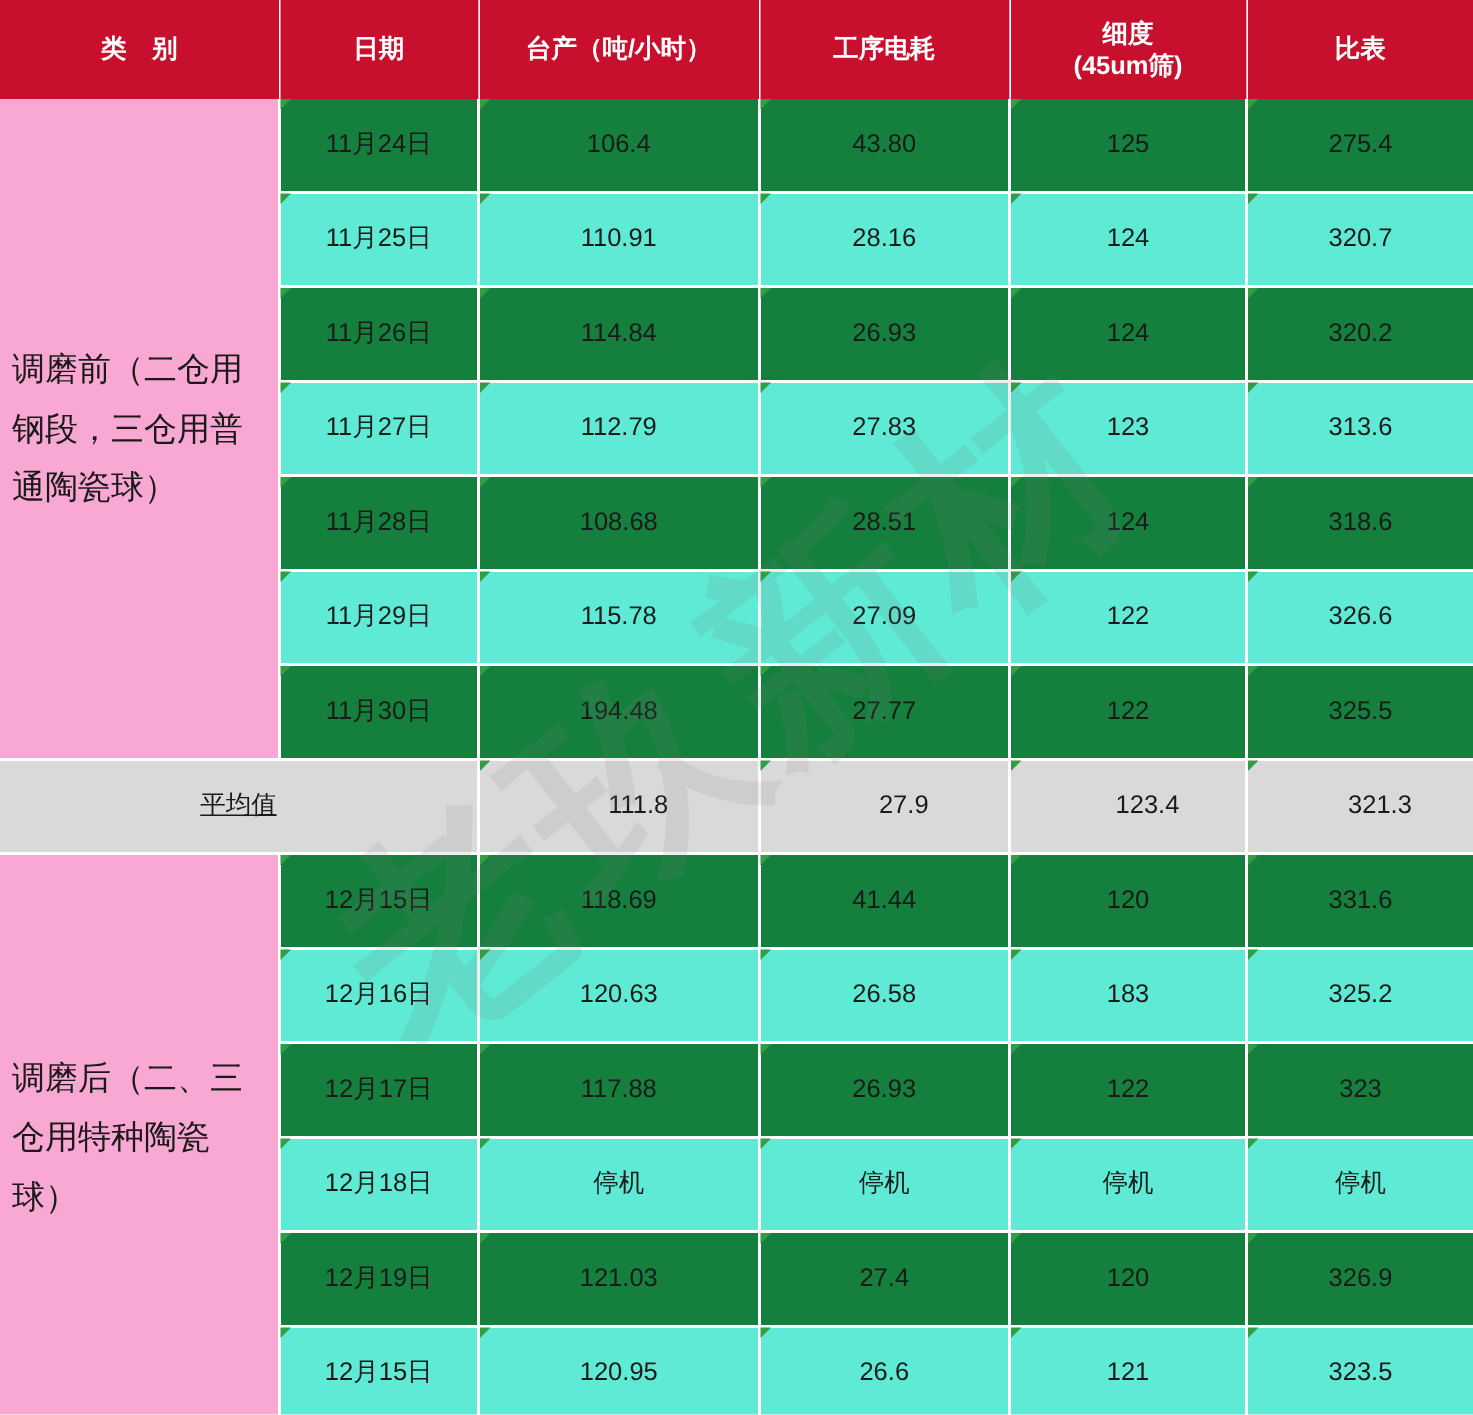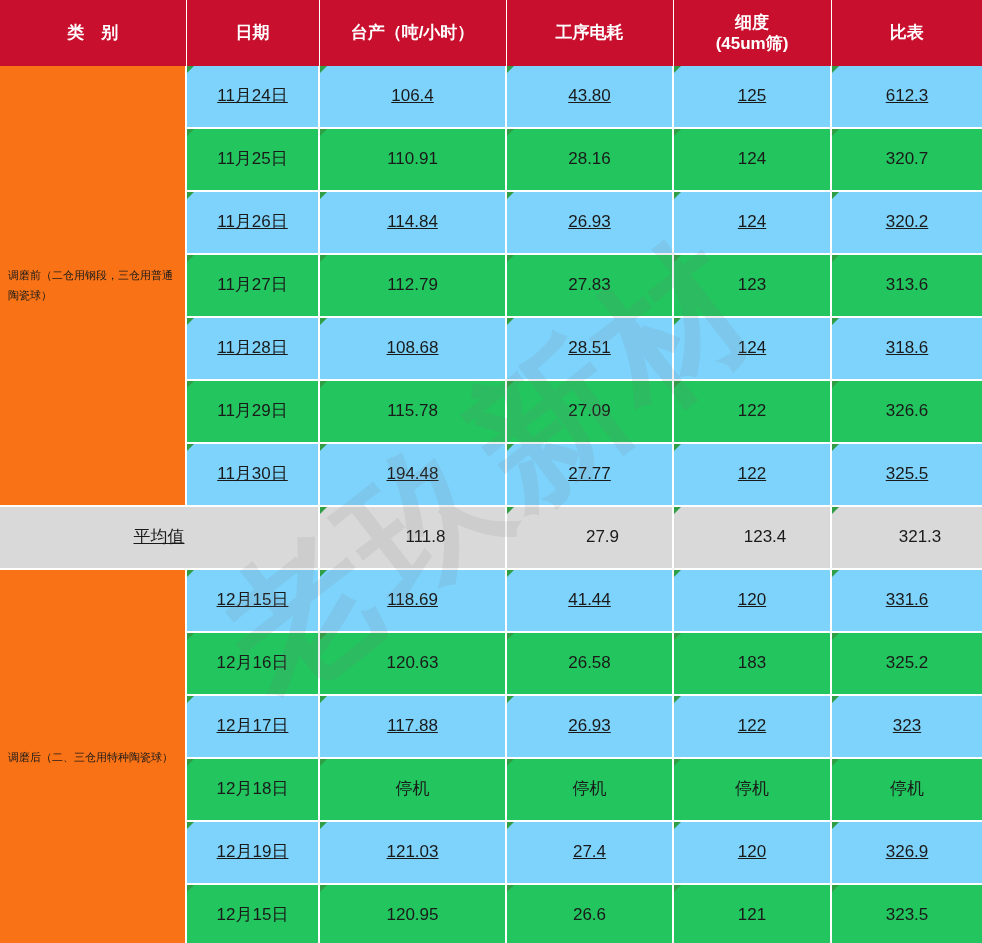--- a/index.html
+++ b/index.html
@@ -54,28 +54,28 @@
     vertical-align: middle;
     height: 57px;
     padding: 2px 6px;
     border-bottom: 2px solid #ffffff;
     border-right: 2px solid #ffffff;
     position: relative;
     line-height: 1.35;
   }
   tbody td:last-child { border-right: none; }
 
-  td.shade-a { background: #7dd3fc; text-decoration: underline; }
-  td.shade-b { background: #22c55e; }
+  td.shade-a { background: #15803d; }
+  td.shade-b { background: #5eead4; }
   td.cat {
-    background: #f97316;
+    background: #f9a8d4;
     text-align: left;
     padding-left: 8px;
     padding-right: 10px;
-    font-size: 11px;
+    font-size: 22px;
     line-height: 1.8;
   }
   td.avg {
     background: #d9d9d9;
     padding-left: 32px;
   }
   td.avg-label {
     background: #d9d9d9;
     text-align: center;
     text-decoration: underline;
@@ -147,21 +147,21 @@
       </tr>
     </thead>
     <tbody>
 
       <tr>
         <td class="cat" rowspan="7">调磨前（二仓用钢段，三仓用普通陶瓷球）</td>
         <td class="shade-a mark">11月24日</td>
         <td class="shade-a mark">106.4</td>
         <td class="shade-a mark">43.80</td>
         <td class="shade-a mark">125</td>
-        <td class="shade-a mark">612.3</td>
+        <td class="shade-a mark">275.4</td>
       </tr>
       <tr>
         <td class="shade-b mark">11月25日</td>
         <td class="shade-b mark">110.91</td>
         <td class="shade-b mark">28.16</td>
         <td class="shade-b mark">124</td>
         <td class="shade-b mark">320.7</td>
       </tr>
       <tr>
         <td class="shade-a mark">11月26日</td>

